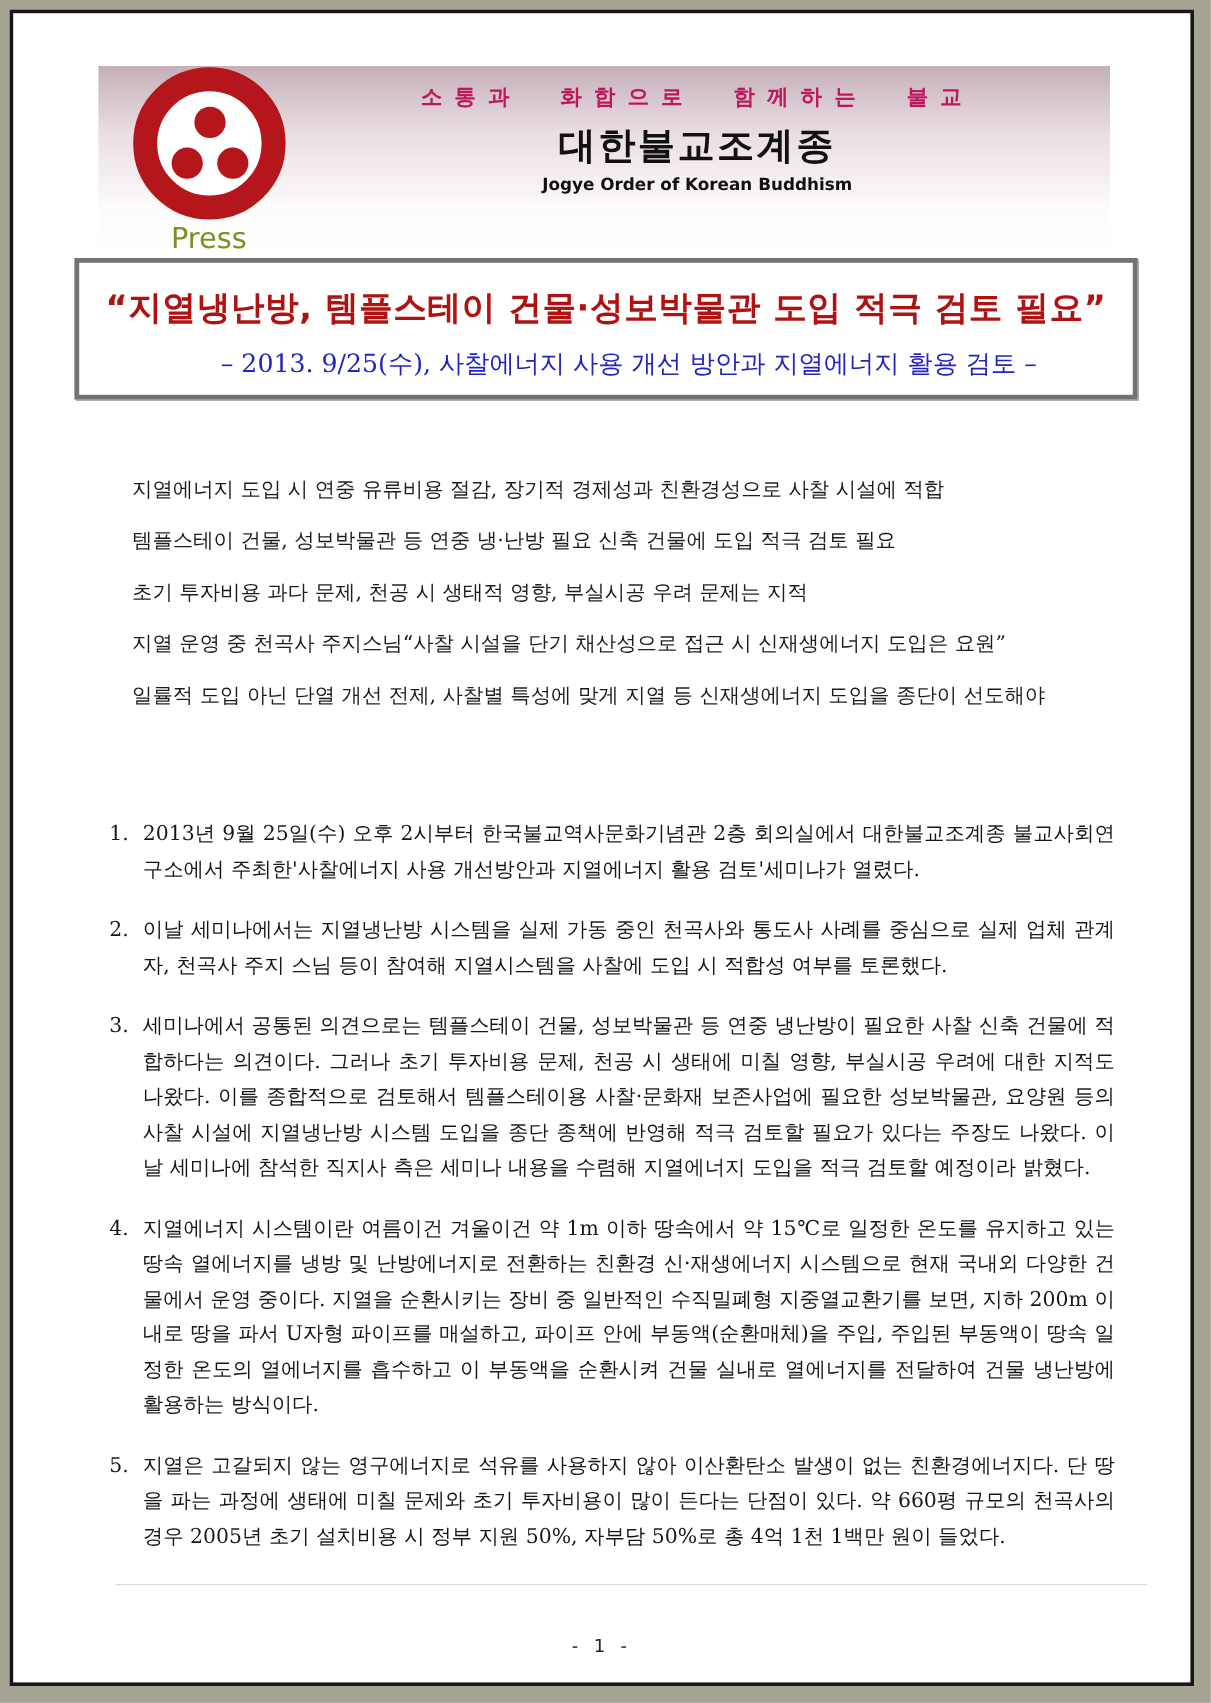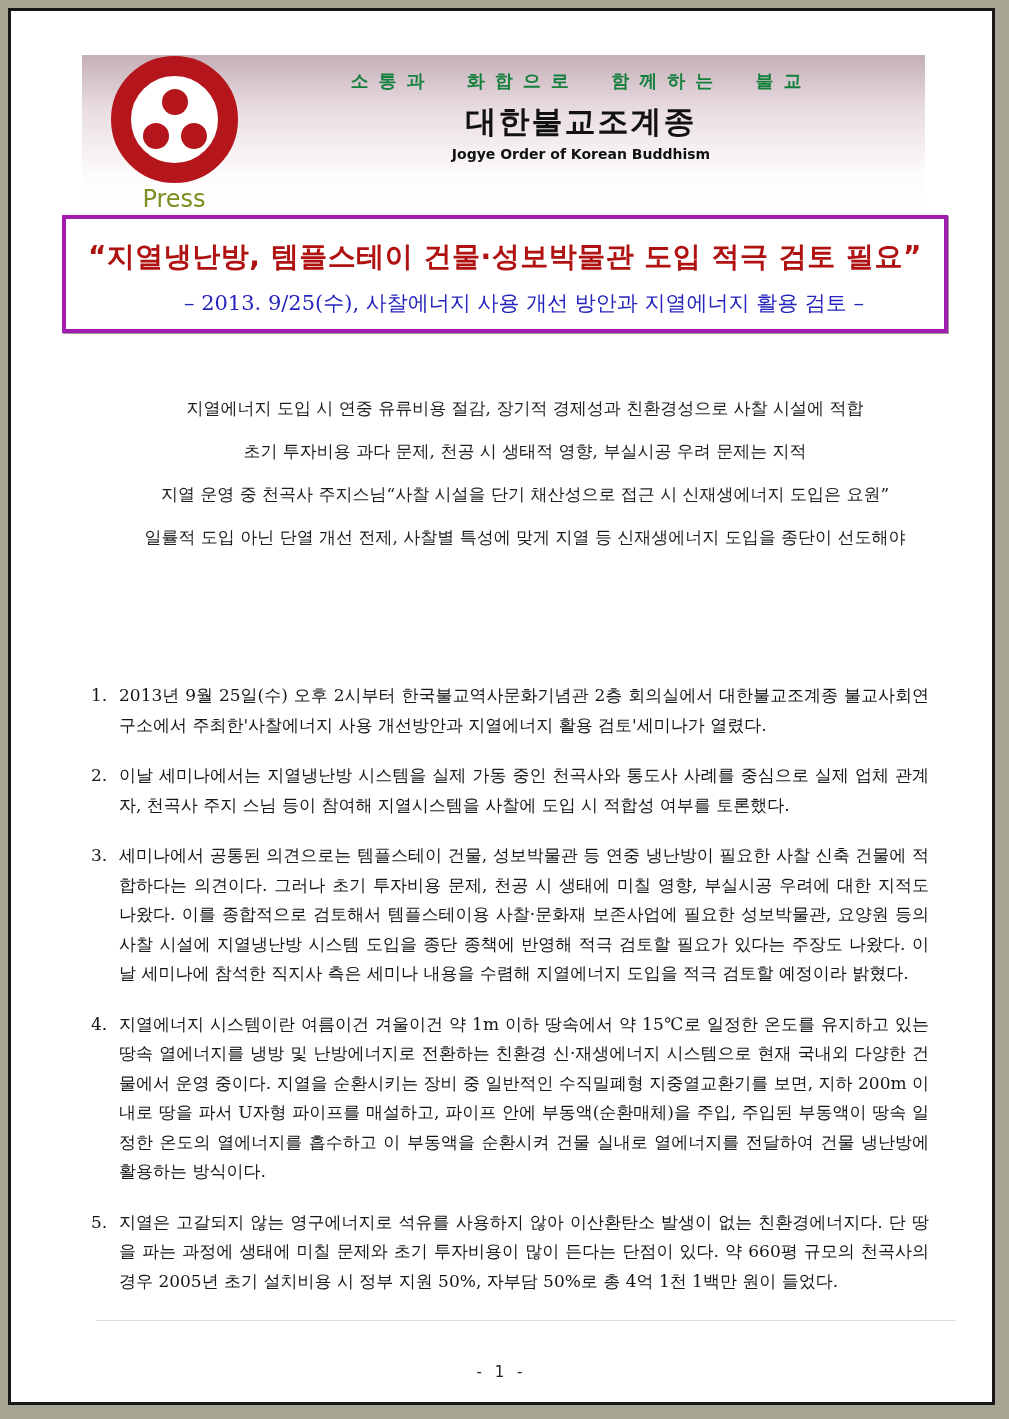--- a/index.html
+++ b/index.html
@@ -38,55 +38,55 @@
     font-family:"DejaVu Sans","Liberation Sans",sans-serif;
   }
   .logo-caption{
     margin-top:1px;color:#222;font-size:12px;letter-spacing:3px;
     font-family:"DejaVu Sans","Liberation Sans",sans-serif;font-weight:bold;
   }
   .header-text{
     position:absolute;left:240px;top:58px;width:660px;text-align:center;
   }
   .slogan{
-    color:#15803d;font-weight:bold;font-size:18px;
+    color:#be185d;font-weight:bold;font-size:18px;
     letter-spacing:10px;word-spacing:16px;
     font-family:"DejaVu Sans","Liberation Sans",sans-serif;
   }
   .org-ko{
     margin-top:8px;color:#111;font-weight:bold;font-size:31px;letter-spacing:2px;
     font-family:"DejaVu Sans","Liberation Sans",sans-serif;
   }
   .org-en{
     margin-top:3px;color:#111;font-weight:bold;font-size:14px;
     font-family:"DejaVu Sans","Liberation Sans",sans-serif;
   }
   
   .title-box{
     position:absolute;left:51px;top:204px;width:886px;height:118px;
-    border:4px solid #a21caf;box-sizing:border-box;background:#fff;
+    border:4px solid #737373;box-sizing:border-box;background:#fff;
     box-shadow:1px 1px 0 #9a9a9a;
     text-align:center;
   }
   .headline{
     margin-top:19px;color:#b01212;font-weight:bold;font-size:28px;letter-spacing:0.5px;
     font-family:"DejaVu Sans","Liberation Sans",sans-serif;
   }
   .subtitle{
     margin-top:13px;color:#2323bd;font-size:21px;font-weight:500;
     font-family:"DejaVu Serif","Liberation Serif",serif;
     padding-left:38px;
   }
   
   .summary{
     position:absolute;left:99px;top:376px;width:830px;
     font-size:17px;color:#1c1c1c;
   }
   .summary-line{
-    height:43px;line-height:43px;white-space:nowrap;overflow:hidden;text-align:center;
+    height:43px;line-height:43px;white-space:nowrap;overflow:hidden;
   }
   
   .body-list{
     position:absolute;left:80px;top:670px;width:838px;
     font-size:17px;color:#161616;
   }
   .para{
     display:flex;margin-bottom:21px;
   }
   .para-num{
@@ -129,20 +129,21 @@
     <div class="org-en">Jogye Order of Korean Buddhism</div>
   </div>
 
   <div class="title-box">
     <div class="headline">“지열냉난방, 템플스테이 건물·성보박물관 도입 적극 검토 필요”</div>
     <div class="subtitle">– 2013. 9/25(수), 사찰에너지 사용 개선 방안과 지열에너지 활용 검토 –</div>
   </div>
 
   <div class="summary">
     <div class="summary-line">지열에너지 도입 시 연중 유류비용 절감, 장기적 경제성과 친환경성으로 사찰 시설에 적합</div>
+    <div class="summary-line">템플스테이 건물, 성보박물관 등 연중 냉·난방 필요 신축 건물에 도입 적극 검토 필요</div>
     <div class="summary-line">초기 투자비용 과다 문제, 천공 시 생태적 영향, 부실시공 우려 문제는 지적</div>
     <div class="summary-line">지열 운영 중 천곡사 주지스님“사찰 시설을 단기 채산성으로 접근 시 신재생에너지 도입은 요원”</div>
     <div class="summary-line">일률적 도입 아닌 단열 개선 전제, 사찰별 특성에 맞게 지열 등 신재생에너지 도입을 종단이 선도해야</div>
   </div>
 
   <div class="body-list">
     <div class="para">
       <div class="para-num">1.</div>
       <div class="para-text">2013년 9월 25일(수) 오후 2시부터 한국불교역사문화기념관 2층 회의실에서 대한불교조계종 불교사회연구소에서 주최한'사찰에너지 사용 개선방안과 지열에너지 활용 검토'세미나가 열렸다.</div>
     </div>

